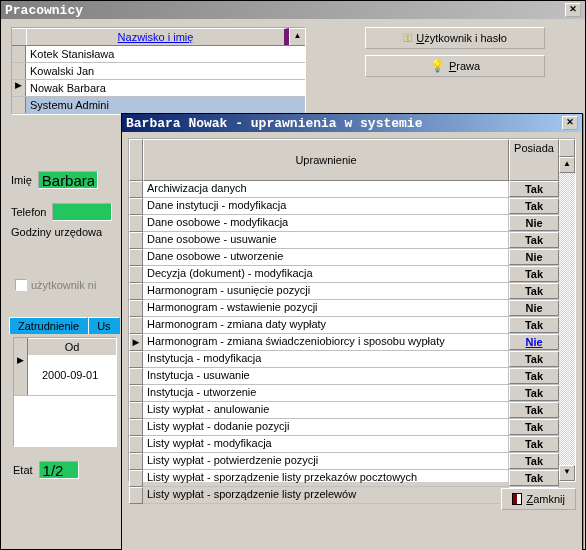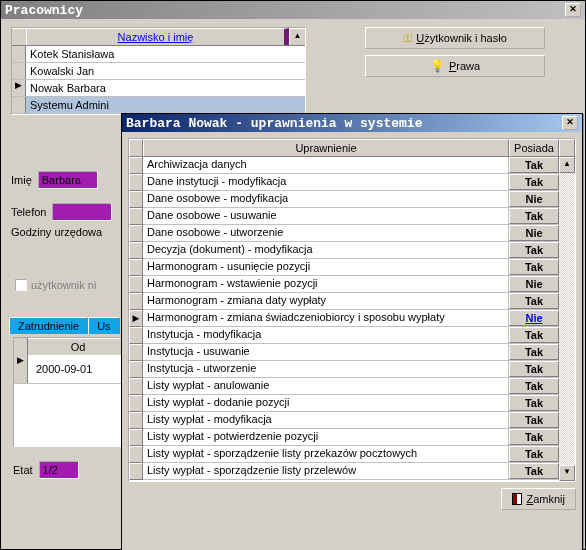--- a/index.html
+++ b/index.html
@@ -88,50 +88,50 @@
     line-height: 14px;
   }
   .emp-row { display: flex; border-bottom: 1px solid #c0c0c0; }
   .emp-row .marker { width: 14px; background: #d4d0c8; border-right: 1px solid #808080; text-align: center; font-size: 9px; }
   .emp-row .cell { flex: 1; padding: 2px 4px; }
   .emp-row.selected { background: #b0c4de; }
   .side-btns { position: absolute; right: 40px; top: 26px; width: 180px; }
   .side-btns .btn { width: 100%; justify-content: center; margin-bottom: 6px; }
   .field-row { position: absolute; left: 10px; display: flex; align-items: center; gap: 6px; }
   .text-input {
-    background: #a21caf;
+    background: #22c55e;
     border: 1px inset #fff;
     padding: 1px 3px;
     height: 18px;
-    font-size: 11px;
+    font-size: 15px;
   }
   .checkbox-row { position: absolute; left: 14px; display: flex; align-items: center; gap: 4px; color: #808080; }
   .tabstrip { position: absolute; left: 8px; top: 316px; display: flex; }
   .tab { background: #0ea5e9; border: 1px solid #808080; border-bottom: none; border-top: 1px solid #fff; border-left: 1px solid #fff; padding: 2px 8px; font-size: 11px; }
-  .zatr-box { position: absolute; left: 12px; top: 336px; width: 116px; height: 110px; border: 1px inset #fff; background: #fff; }
+  .zatr-box { position: absolute; left: 12px; top: 336px; width: 104px; height: 110px; border: 1px inset #fff; background: #fff; }
   .zatr-header { background: #d4d0c8; display: flex; }
   .zatr-header .m { width: 14px; border-right: 1px solid #808080; }
   .zatr-header .h { flex: 1; text-align: center; padding: 2px; border-top: 1px solid #fff; }
   .zatr-row { display: flex; border-bottom: 1px solid #c0c0c0; }
   .zatr-row .m { width: 14px; background: #d4d0c8; border-right: 1px solid #808080; text-align: center; font-size: 9px; }
-  .zatr-row .c { flex: 1; padding: 8px; }
+  .zatr-row .c { flex: 1; padding: 14px; }
   .etat-row { position: absolute; left: 12px; top: 460px; display: flex; align-items: center; gap: 6px; }
   
   .perm-win { left: 121px; top: 113px; width: 462px; height: 512px; }
   .perm-content { padding: 6px; }
   .perm-grid {
     border: 1px inset #fff;
     background: #fff;
     height: 344px;
     display: flex;
   }
   .perm-rows { flex: 1; display: flex; flex-direction: column; }
   .perm-head { display: flex; background: #d4d0c8; }
   .perm-head .m { width: 14px; border: 1px solid; border-color: #fff #808080 #808080 #fff; }
-  .perm-head .h1 { flex: 1; text-align: center; padding: 2px; border: 1px solid; border-color: #fff #808080 #808080 #fff; }
+  .perm-head .h1 { flex: 1; text-align: center; padding: 14px; border: 1px solid; border-color: #fff #808080 #808080 #fff; }
   .perm-head .h2 { width: 50px; text-align: center; padding: 2px; border: 1px solid; border-color: #fff #808080 #808080 #fff; }
   .perm-row { display: flex; height: 17px; }
   .perm-row .m { width: 14px; background: #d4d0c8; border: 1px solid; border-color: #fff #808080 #808080 #fff; text-align: center; font-size: 9px; line-height: 15px; }
   .perm-row .c1 { flex: 1; padding: 1px 4px; border-right: 1px solid #c0c0c0; border-bottom: 1px solid #c0c0c0; }
   .perm-row .c2 { width: 50px; padding: 0; border-bottom: 1px solid #c0c0c0; }
   .perm-row .c2 .valbtn {
     width: 100%; height: 100%;
     background: #d4d0c8;
     border: 1px solid; border-color: #fff #808080 #808080 #fff;
     font-size: 11px;

